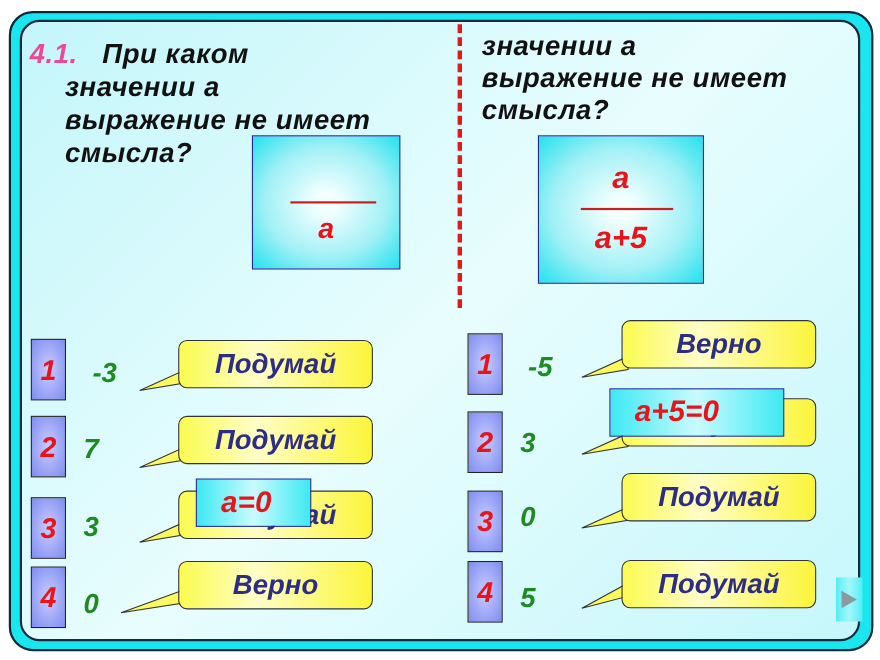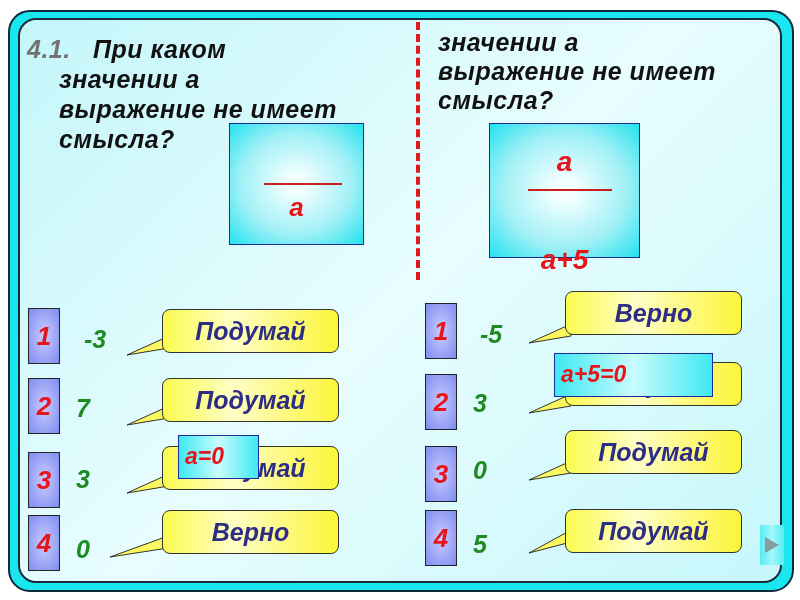--- a/index.html
+++ b/index.html
@@ -1,29 +1,29 @@
 <!DOCTYPE html>
 <html><head>
 <meta charset="utf-8">
 <style>
   html,body{margin:0;padding:0;background:#fff;}
   body{width:800px;height:600px;position:relative;overflow:hidden;font-family:"Liberation Sans",sans-serif;}
   .frame{position:absolute;left:8px;top:10px;width:786px;height:582px;border-radius:22px;background:#19e6ef;border:2px solid #0a2a3a;box-sizing:border-box;}
   .inner{position:absolute;left:18px;top:18px;width:764px;height:565px;border-radius:18px;border:2px solid #1a2a3a;box-sizing:border-box;background:linear-gradient(135deg,#c4f6fa 0%,#e8fdfe 50%,#c6f7fb 100%);}
   .divider{position:absolute;left:416px;top:22px;width:0;height:258px;border-left:4px dashed #e01a1a;}
   .q{position:absolute;font-weight:bold;font-style:italic;font-size:25px;line-height:30px;color:#111;letter-spacing:0.5px;}
-  .q .num{color:#737373;font-style:italic;}
+  .q .num{color:#ec4899;font-style:italic;}
   .fracbox{position:absolute;border:1px solid #1c2a9a;background:radial-gradient(ellipse at center,#f4ffff 10%,#9ff0f6 60%,#22e2ef 100%);}
   .frac-part{position:absolute;left:0;right:0;text-align:center;color:#e8141c;font-weight:bold;font-style:italic;font-size:26px;}
   .frac-line{position:absolute;height:2px;background:#c82020;}
   .numbox{position:absolute;width:32px;height:56px;border:1px solid #222;box-sizing:border-box;background:radial-gradient(ellipse at center,#c9ccff 0%,#7e8cf0 100%);color:#e8141c;font-weight:bold;font-style:italic;font-size:26px;text-align:center;line-height:54px;}
   .optval{position:absolute;color:#1e8a22;font-weight:bold;font-style:italic;font-size:25px;}
   .bubble{position:absolute;height:44px;border:1px solid #333;border-radius:8px;box-sizing:border-box;background:linear-gradient(90deg,#fbfb50 0%,#fffec6 40%,#fbf53a 100%);color:#2d2d86;font-weight:bold;font-style:italic;font-size:25px;text-align:center;line-height:42px;}
   .tail{position:absolute;}
-  .hint{position:absolute;height:44px;border:1px solid #1c2a9a;box-sizing:border-box;background:linear-gradient(90deg,#3ee9f3 0%,#c9fbfd 50%,#3ee9f3 100%);color:#e8141c;font-weight:bold;font-style:italic;font-size:23px;line-height:40px;padding-left:6px;}
+  .hint{position:absolute;height:44px;border:1px solid #1c2a9a;box-sizing:border-box;background:linear-gradient(90deg,#3ee9f3 0%,#c9fbfd 50%,#3ee9f3 100%);color:#e8141c;font-weight:bold;font-style:italic;font-size:27px;line-height:40px;padding-left:22px;}
   .next{position:absolute;left:760px;top:525px;width:24px;height:40px;background:linear-gradient(90deg,#52eef5,#a4f7fb,#52eef5);display:flex;align-items:center;justify-content:center;}
 </style>
 </head>
 <body>
 
 <div class="frame"></div>
 <div class="inner"></div>
 <div class="divider"></div>
 
 <div class="q" style="left:27px;top:34px;">
@@ -38,21 +38,21 @@
 </div>
 
 <div class="q" style="left:426px;top:28px;line-height:29px;">
   <div style="padding-left:12px;">значении  а</div>
   <div style="padding-left:12px;">выражение не  имеет</div>
   <div style="padding-left:12px;">смысла?</div>
 </div>
 <div class="fracbox" style="left:489px;top:123px;width:149px;height:133px;">
   <div class="frac-part" style="top:22px;font-size:28px;">a</div>
   <div class="frac-line" style="left:38px;width:84px;top:65px;"></div>
-  <div class="frac-part" style="top:76px;font-size:28px;margin-top:44px;">a+5</div>
+  <div class="frac-part" style="top:76px;font-size:28px;">a+5</div>
 </div>
 
 <div class="numbox" style="left:28px;top:308px;">1</div>
 <div class="optval" style="left:84px;top:325px;">-3</div>
 <svg class="tail" style="left:125px;top:330px;" width="45" height="28">
     <polygon points="2,25 44,6 44,18" fill="#fbf860" stroke="#333" stroke-width="1"></polygon>
   </svg>
 <div class="bubble" style="left:162px;top:309px;width:177px;">Подумай</div>
 
 <div class="numbox" style="left:28px;top:378px;">2</div>
@@ -61,21 +61,21 @@
     <polygon points="2,25 44,6 44,18" fill="#fbf860" stroke="#333" stroke-width="1"></polygon>
   </svg>
 <div class="bubble" style="left:162px;top:378px;width:177px;">Подумай</div>
 
 <div class="numbox" style="left:28px;top:452px;">3</div>
 <div class="optval" style="left:76px;top:465px;">3</div>
 <svg class="tail" style="left:125px;top:468px;" width="45" height="28">
     <polygon points="2,25 44,6 44,18" fill="#fbf860" stroke="#333" stroke-width="1"></polygon>
   </svg>
 <div class="bubble" style="left:162px;top:446px;width:177px;">Подумай</div>
-<div class="hint" style="left:178px;top:435px;width:81px;">a=0</div>
+<div class="hint" style="left:178px;top:435px;width:105px;">a=0</div>
 
 <div class="numbox" style="left:28px;top:515px;">4</div>
 <div class="optval" style="left:76px;top:535px;">0</div>
 <svg class="tail" style="left:108px;top:530px;" width="62" height="30">
     <polygon points="2,27 60,6 60,18" fill="#fbf860" stroke="#333" stroke-width="1"></polygon>
   </svg>
 <div class="bubble" style="left:162px;top:510px;width:177px;">Верно</div>
 
 <div class="numbox" style="left:425px;top:303px;">1</div>
 <div class="optval" style="left:480px;top:320px;">-5</div>

